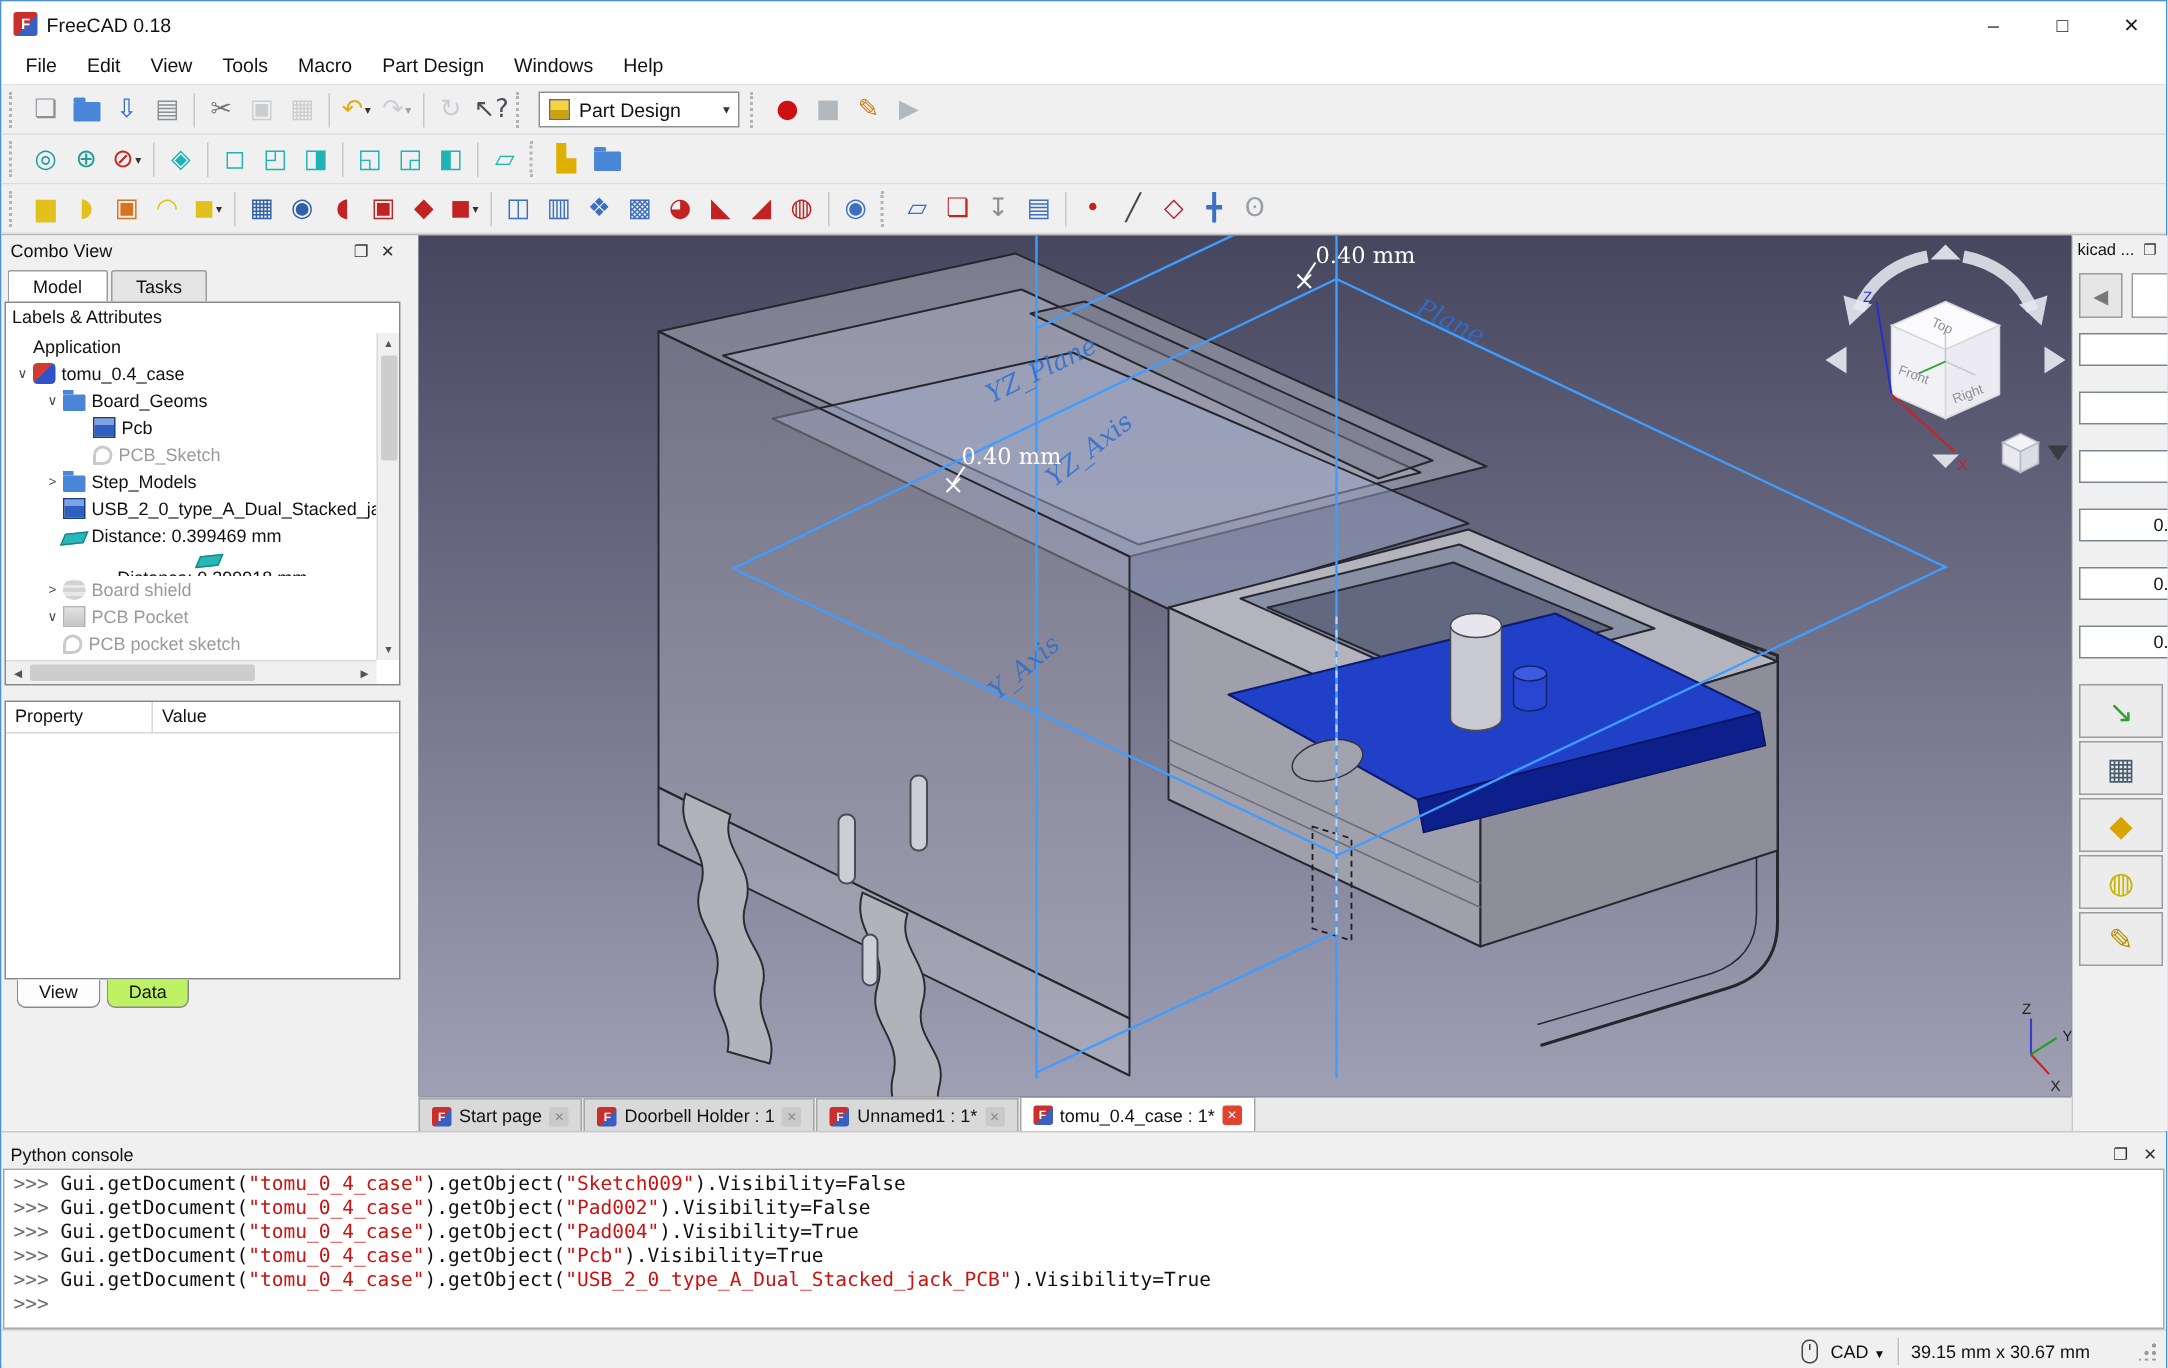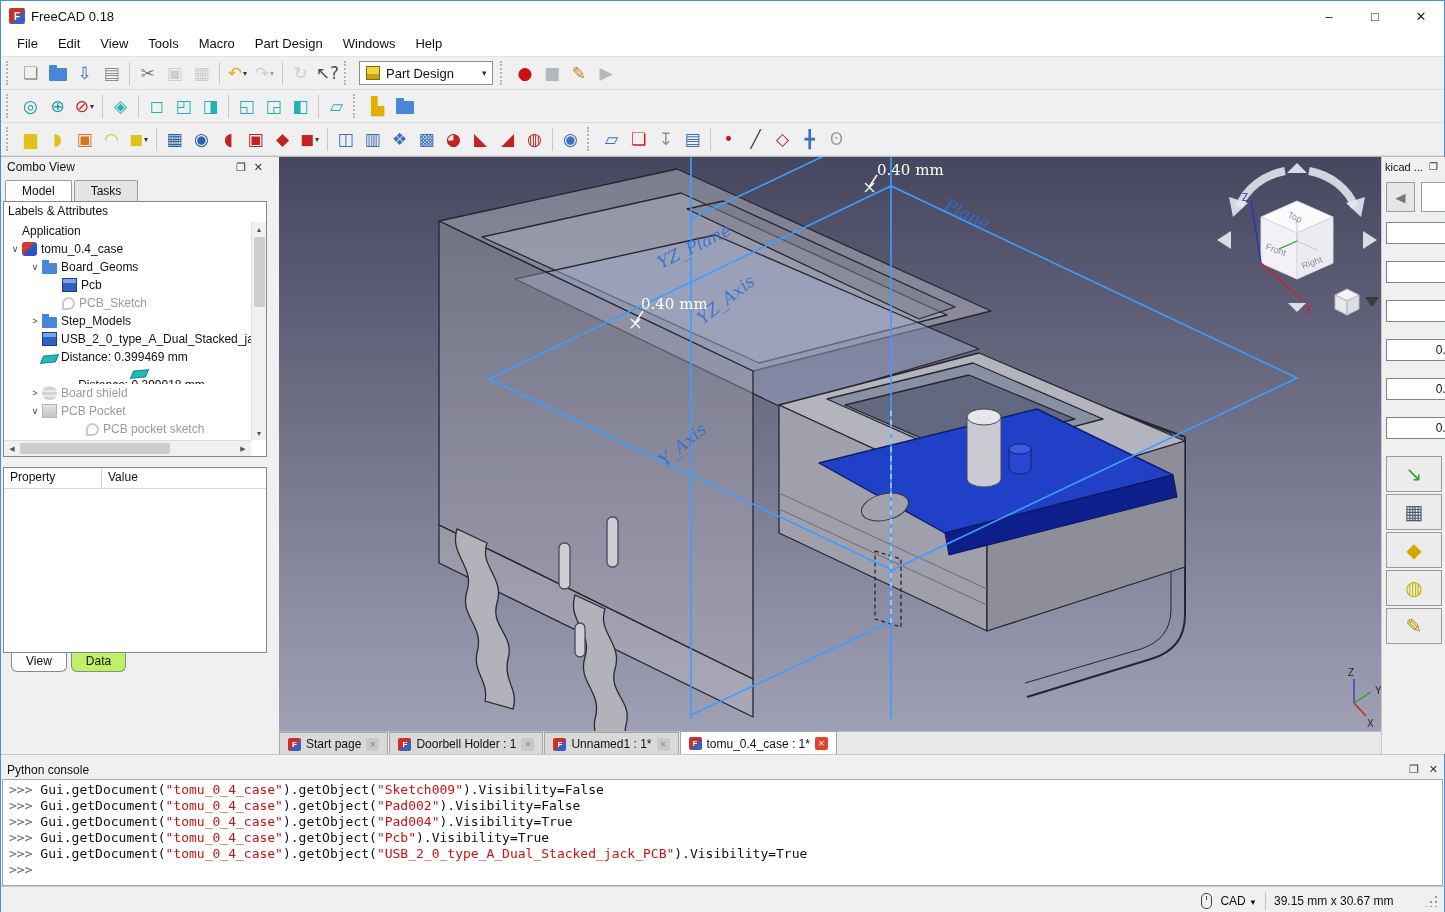--- a/index.html
+++ b/index.html
@@ -425,21 +425,21 @@
             <div class="trow grey" style="padding-left: 24px;">
               <span class="arrow">&gt;</span>
               <span class="ticon ticon-shield"></span>
               <span class="tlabel">Board shield</span>
             </div>
             <div class="trow grey" style="padding-left: 24px;">
               <span class="arrow">∨</span>
               <span class="ticon ticon-pocket"></span>
               <span class="tlabel">PCB Pocket</span>
             </div>
-            <div class="trow grey" style="padding-left: 24px; margin-left: 44px;">
+            <div class="trow grey" style="padding-left: 24px;">
               <span class="arrow"></span>
               <span class="ticon ticon-sketch"></span>
               <span class="tlabel">PCB pocket sketch</span>
             </div>
           </div>
         <div class="vscroll">
           <span class="sarrow">▲</span>
           <span class="thumb"></span>
           <span class="sarrow" style="margin-top:auto;">▼</span>
         </div>

